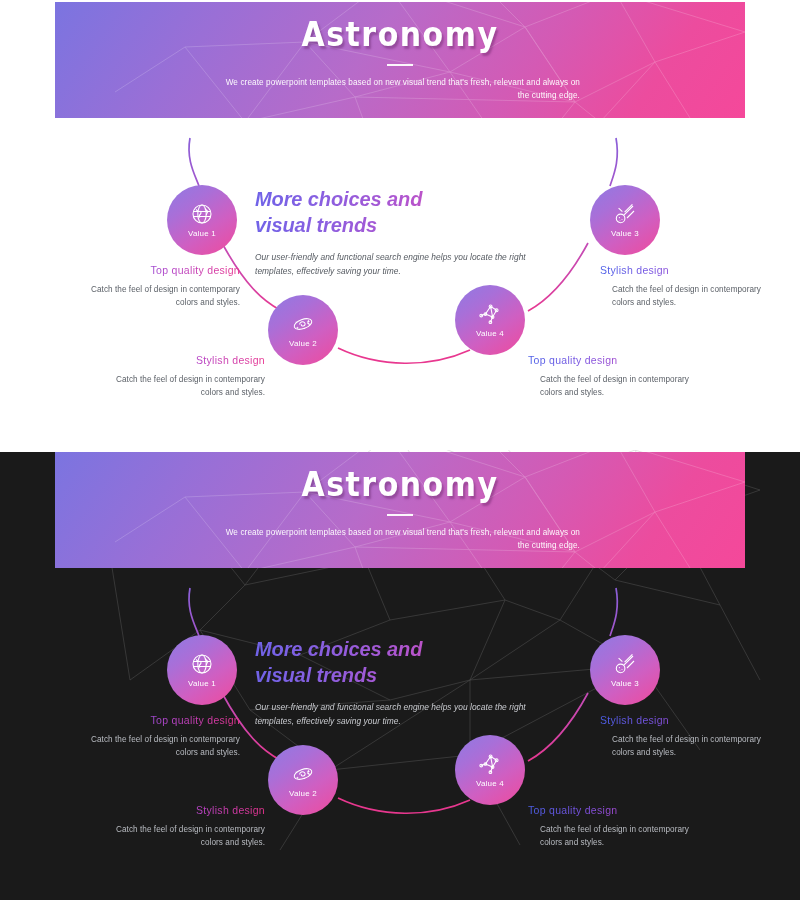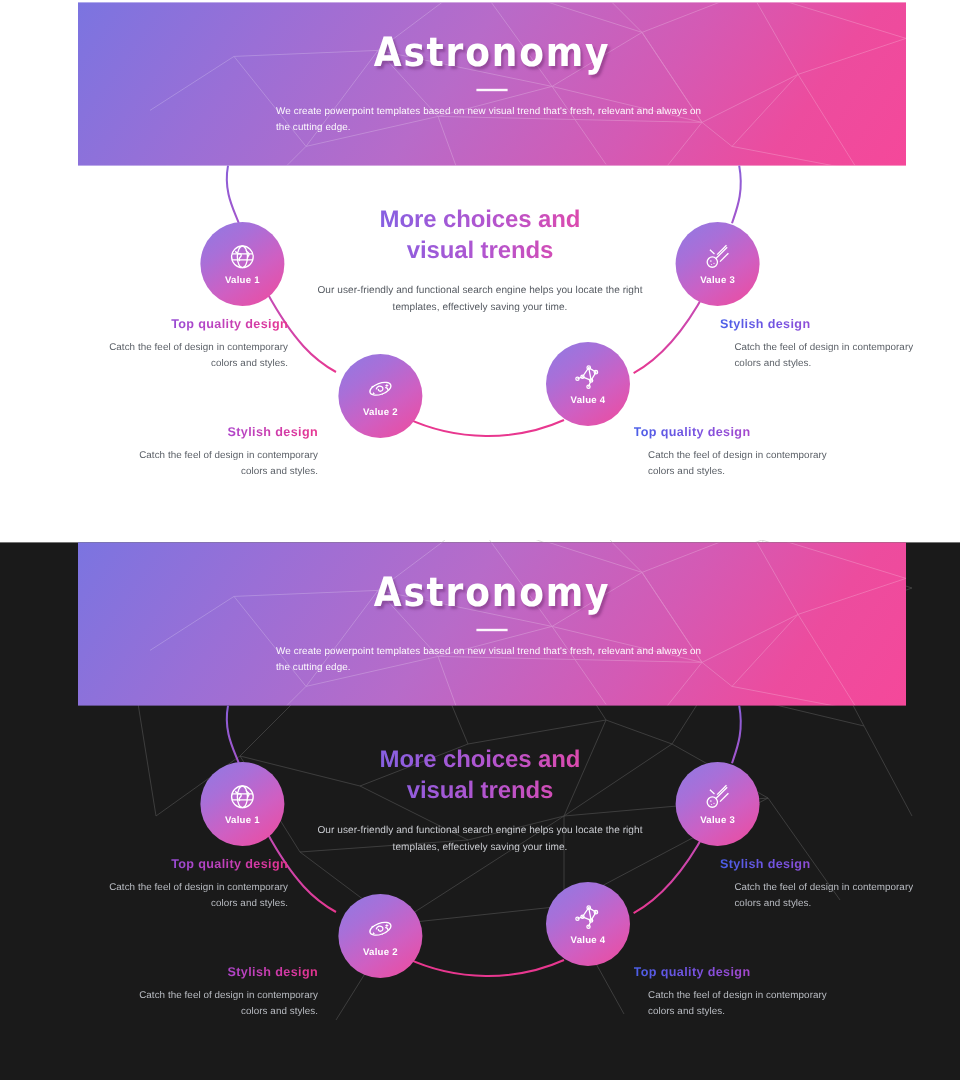--- a/index.html
+++ b/index.html
@@ -27,24 +27,24 @@
   .net {
     position: absolute;
     left: 0; top: 0;
     width: 800px; height: 450px;
     pointer-events: none;
   }
 
   
   .banner {
     position: absolute;
-    left: 65px;
+    left: 55px;
     top: 2px;
     width: 690px;
-    height: 136px;
+    height: 116px;
     background: linear-gradient(125deg,
        #7b74e0 0%,
        #9a6fd6 22%,
        #b76bc9 45%,
        #d45ab4 68%,
        #ec4c9e 85%,
        #f5489a 100%);
     overflow: hidden;
   }
   .banner .net-in {
@@ -74,21 +74,21 @@
     width: 26px;
     height: 2px;
     background: #ffffff;
     margin: 10px 0 11px 0;
     opacity: .95;
   }
   .banner-sub {
     font-size: 8.2px;
     line-height: 1.55;
     color: #ffffff;
-    text-align: left;
+    text-align: right;
     max-width: 360px;
     letter-spacing: .1px;
     opacity: .96;
   }
 
   
   .arcs {
     position: absolute;
     left: 0; top: 0;
     width: 800px; height: 450px;
@@ -102,45 +102,46 @@
     display: flex;
     flex-direction: column;
     align-items: center;
     justify-content: center;
   }
   .node-1, .node-3 { width: 70px; height: 70px; }
   .node-2, .node-4 { width: 70px; height: 70px; }
 
   .node-1 { left: 167px; top: 185px;
     background: linear-gradient(145deg,#8f7ae3 0%,#a96fd8 30%,#cf5fc2 62%,#ef4a9c 100%); }
-  .node-2 { left: 282px; top: 295px;
+  .node-2 { left: 268px; top: 295px;
     background: linear-gradient(145deg,#8f7ae3 0%,#a96fd8 30%,#cf5fc2 62%,#ef4a9c 100%); }
-  .node-3 { left: 563px; top: 185px;
+  .node-3 { left: 590px; top: 185px;
     background: linear-gradient(145deg,#8f7ae3 0%,#a96fd8 30%,#cf5fc2 62%,#ef4a9c 100%); }
   .node-4 { left: 455px; top: 285px;
     background: linear-gradient(145deg,#8f7ae3 0%,#a96fd8 30%,#cf5fc2 62%,#ef4a9c 100%); }
 
   .node-icon {
     width: 24px; height: 24px;
     margin-bottom: 3px;
   }
   .node-label {
     font-size: 8px;
-    font-weight: 700;
+    font-weight: 400;
     color: #ffffff;
     letter-spacing: .2px;
   }
 
   
   .center-block {
     position: absolute;
     left: 255px;
-    top: 170px;
+    top: 186px;
     width: 290px;
-    text-align: center;
+    text-align: left;
+    font-style: italic;
   }
   .center-head {
     font-size: 20px;
     font-weight: 700;
     line-height: 1.32;
     margin: 0;
     background: linear-gradient(95deg,#6f63e8 0%,#8a5fe0 24%,#b255cf 52%,#d94bb0 76%,#ee3f97 100%);
     -webkit-background-clip: text;
     background-clip: text;
     color: transparent;
@@ -153,21 +154,21 @@
     color: #555a61;
     margin-top: 12px;
     letter-spacing: .05px;
   }
   .dark .center-sub { color: #c9cbd0; }
 
   
   .feat { position: absolute; width: 180px; }
   .feat-title {
     font-size: 10.5px;
-    font-weight: 700;
+    font-weight: 400;
     margin: 0 0 7px 0;
     background: linear-gradient(95deg,#4a5fe8 0%,#7a52e0 30%,#b544c6 62%,#e8338f 100%);
     -webkit-background-clip: text;
     background-clip: text;
     color: transparent;
     -webkit-text-fill-color: transparent;
     letter-spacing: .3px;
     white-space: nowrap;
   }
   .feat-body {

